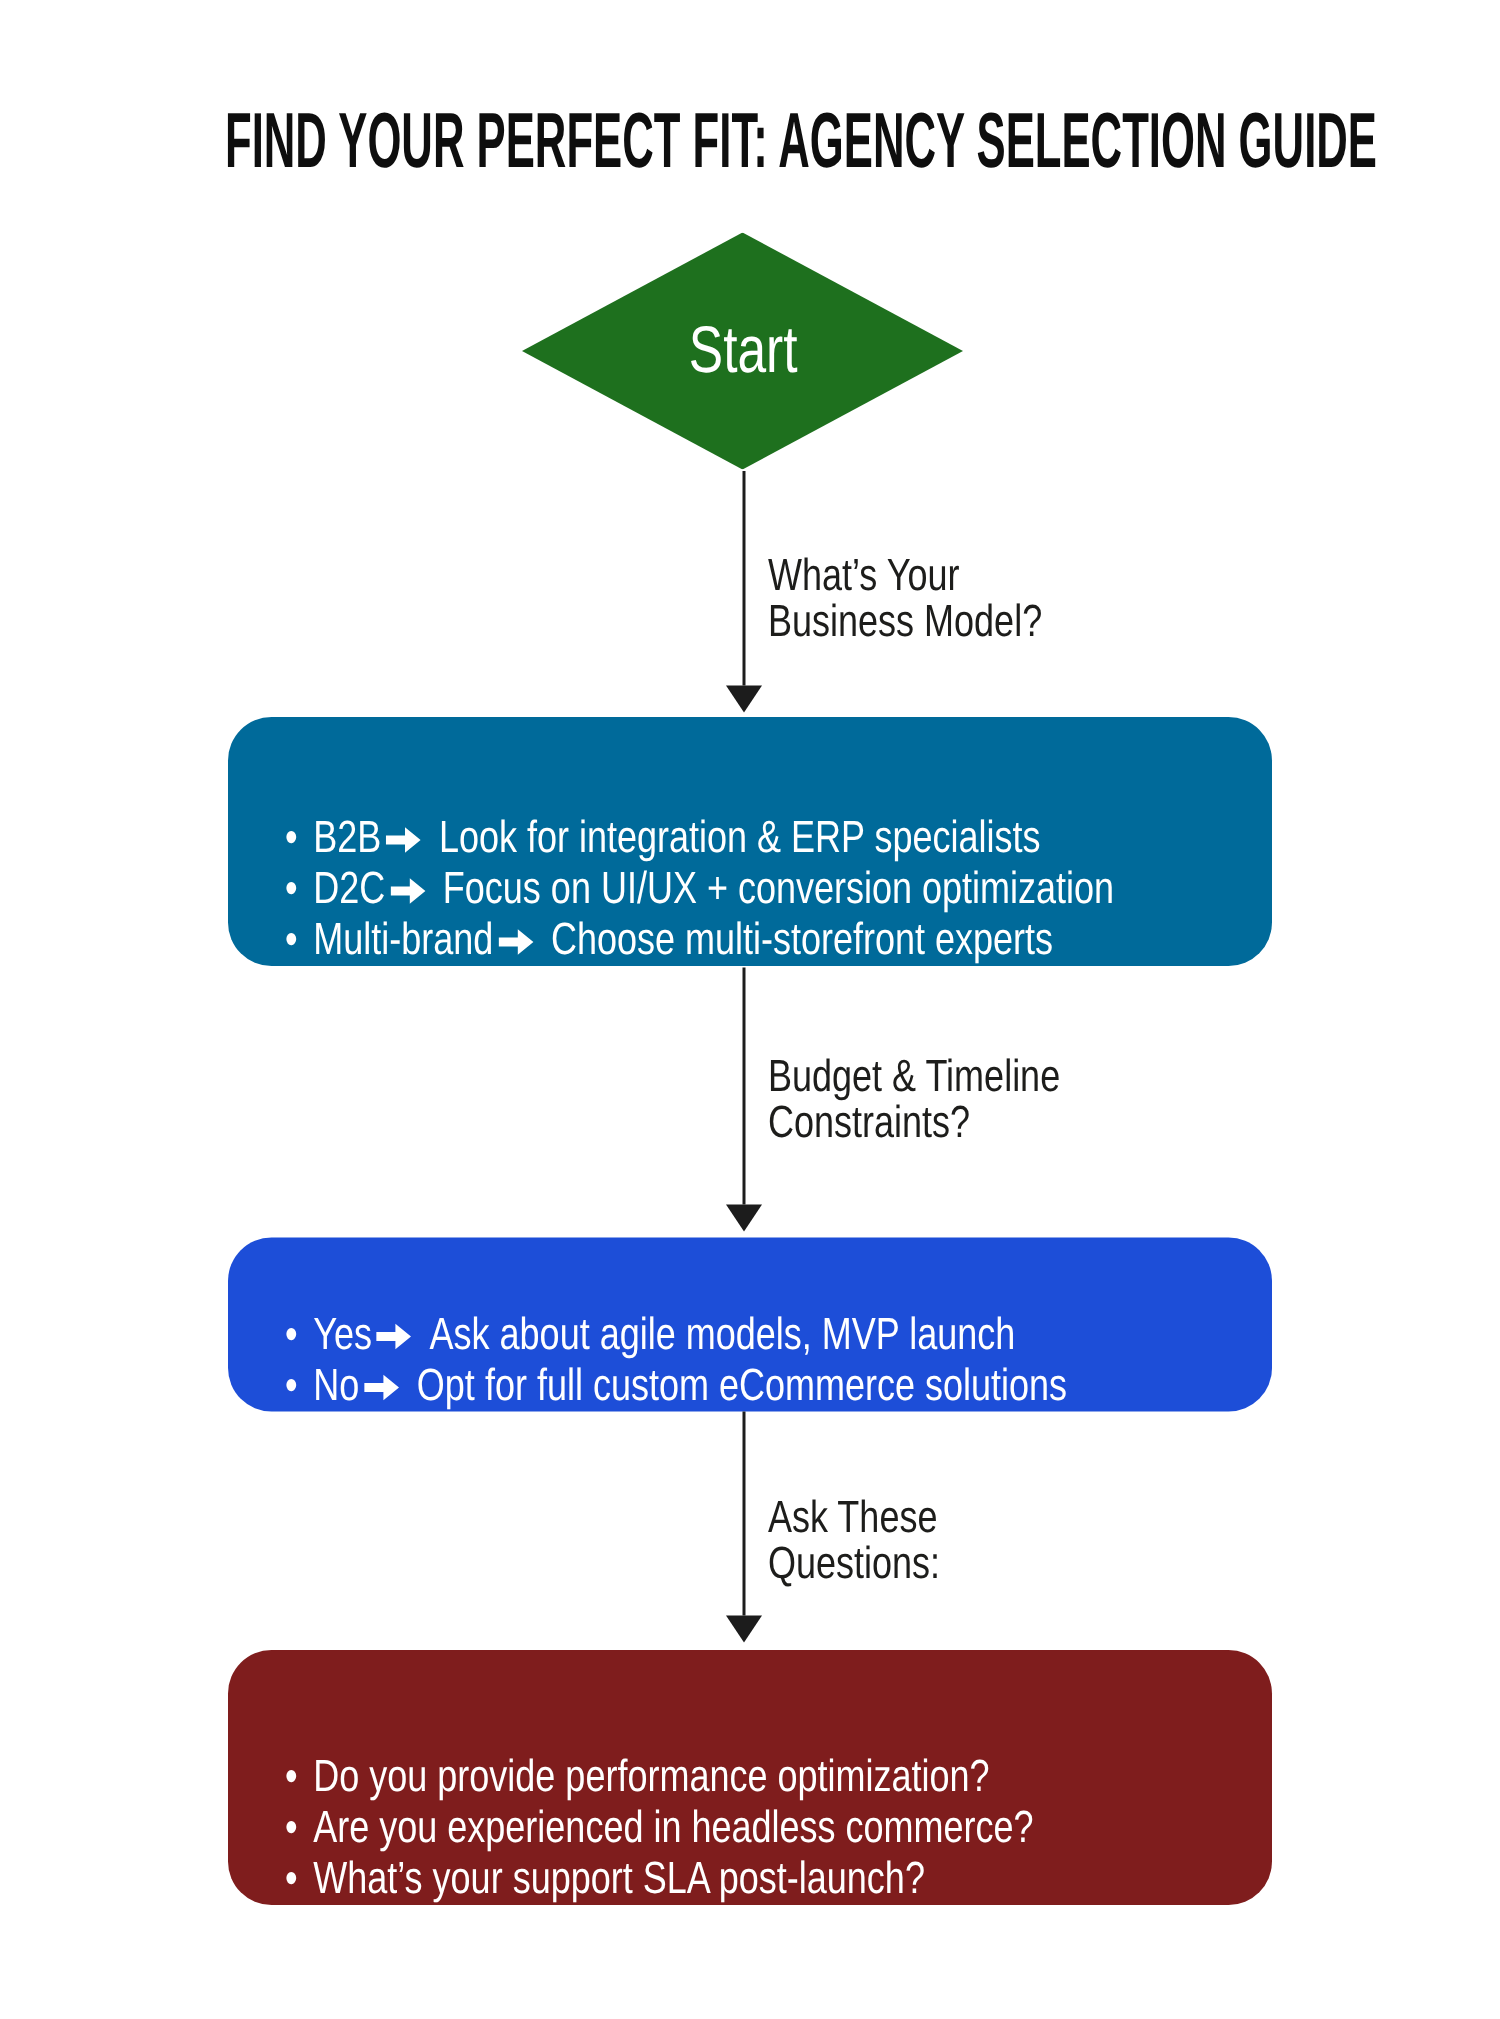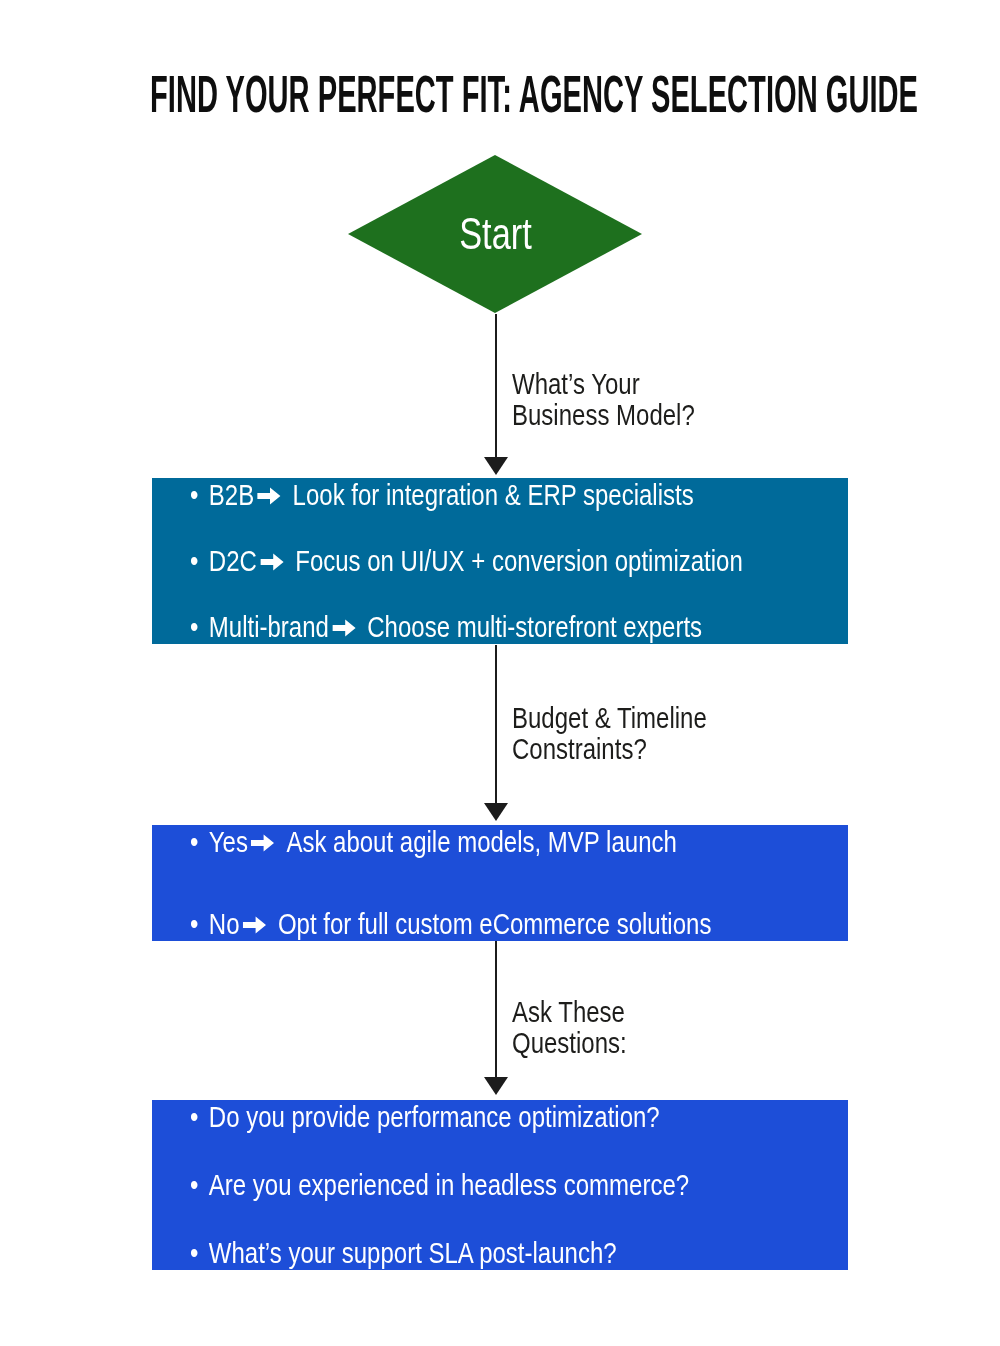--- a/index.html
+++ b/index.html
@@ -85,26 +85,27 @@
     white-space: nowrap;
   }
 
   
   .box {
     position: absolute;
     left: 152px;
     width: 696px;
     display: flex;
     flex-direction: column;
-    justify-content: space-between;
+    justify-content: flex-end;
     padding-left: 38px;
+    border-radius: 29px;
   }
   .box-blue { background: #006a9a; }
   .box-red  { background: #1d4ed8; }
-  .box-teal { background: #1d4ed8; }
+  .box-teal { background: #7f1d1d; }
 
   .row {
     display: flex;
     align-items: center;
     color: #ffffff;
     font-size: 30px;
     font-weight: 500;
     white-space: nowrap;
     transform: scaleX(0.80);
     transform-origin: 0 50%;

